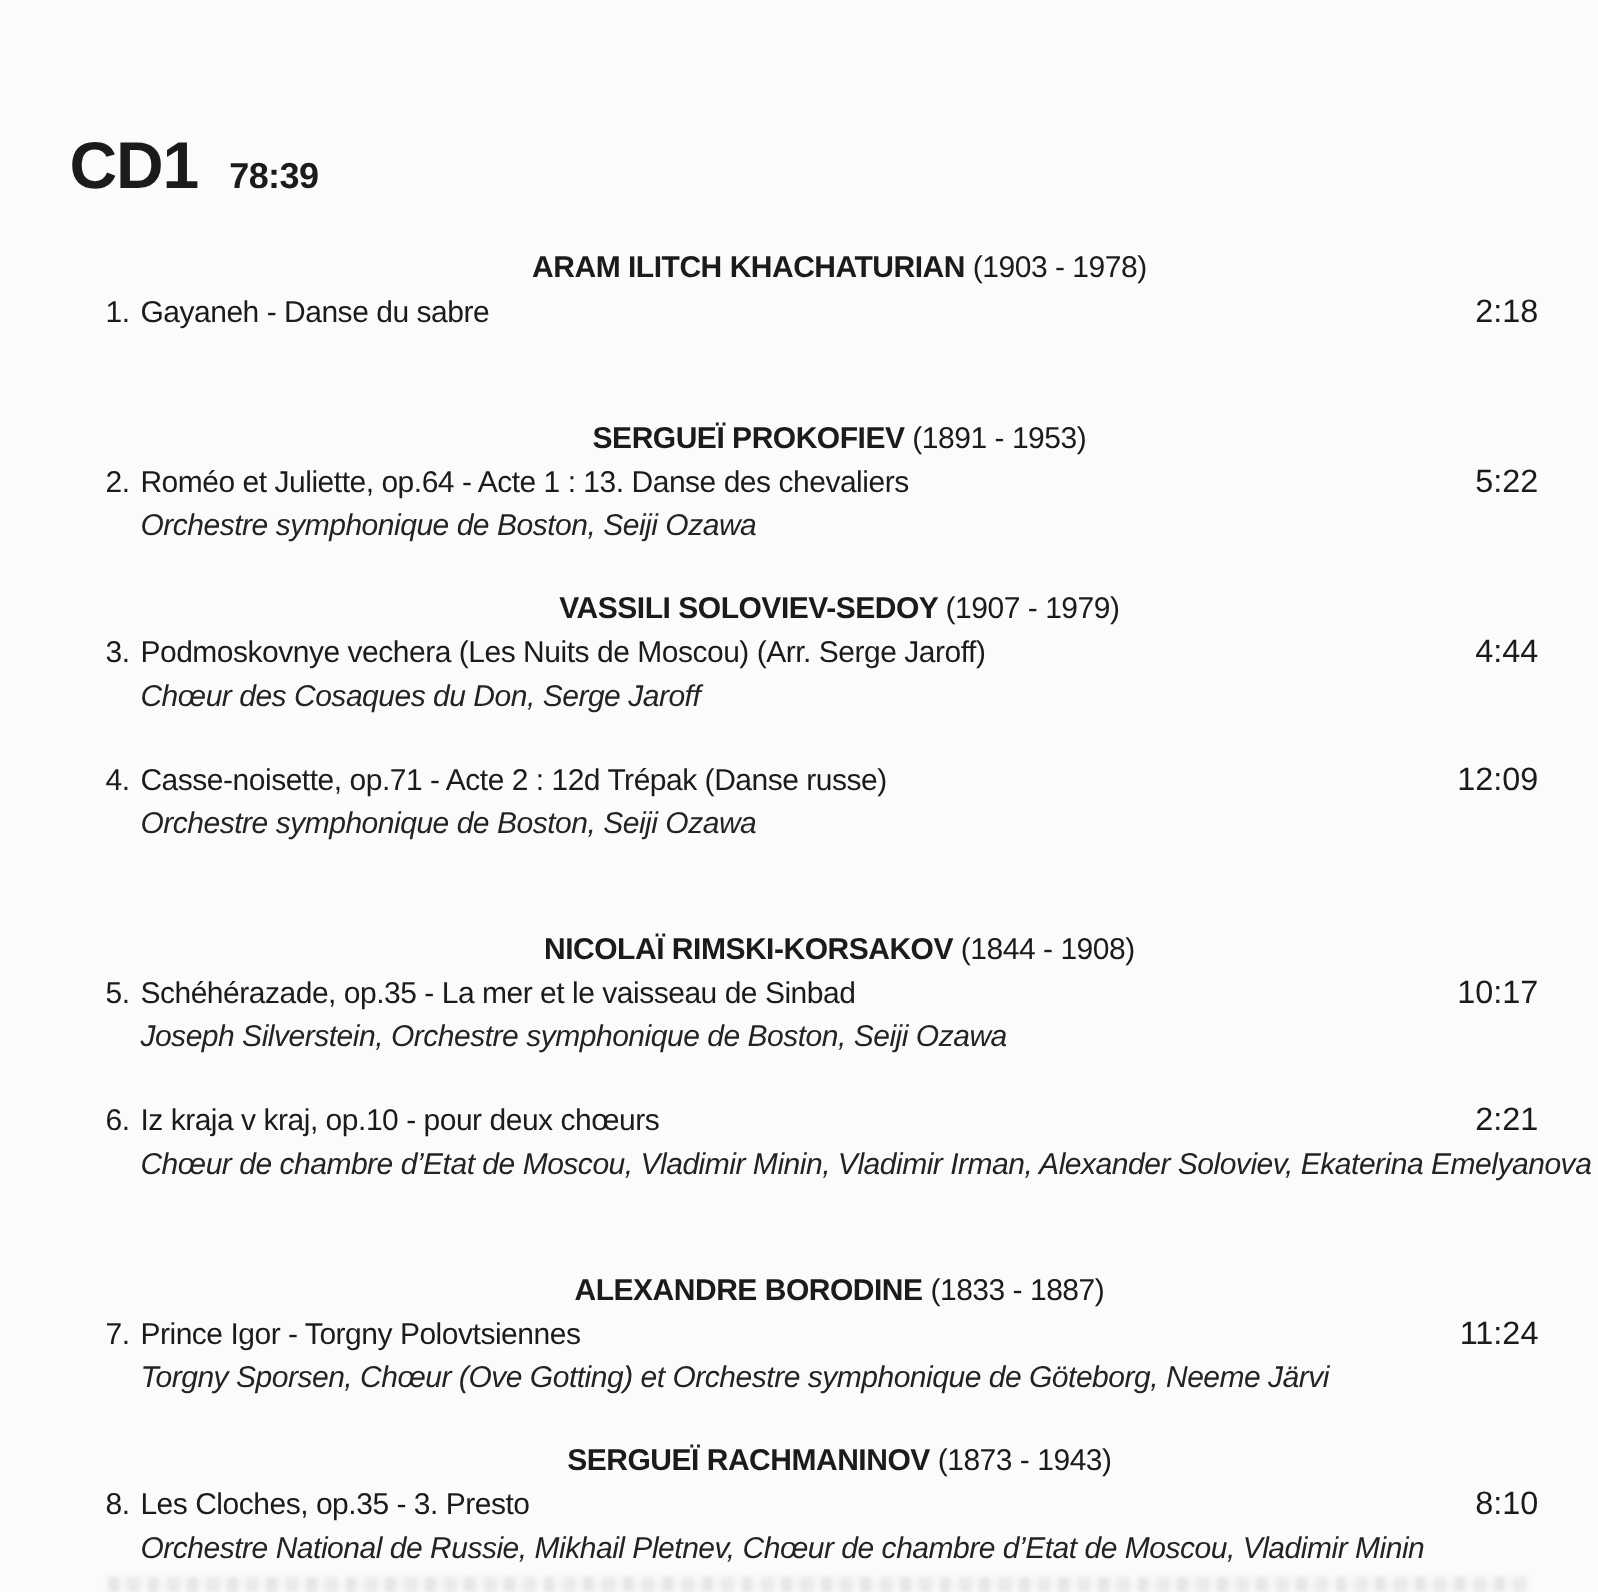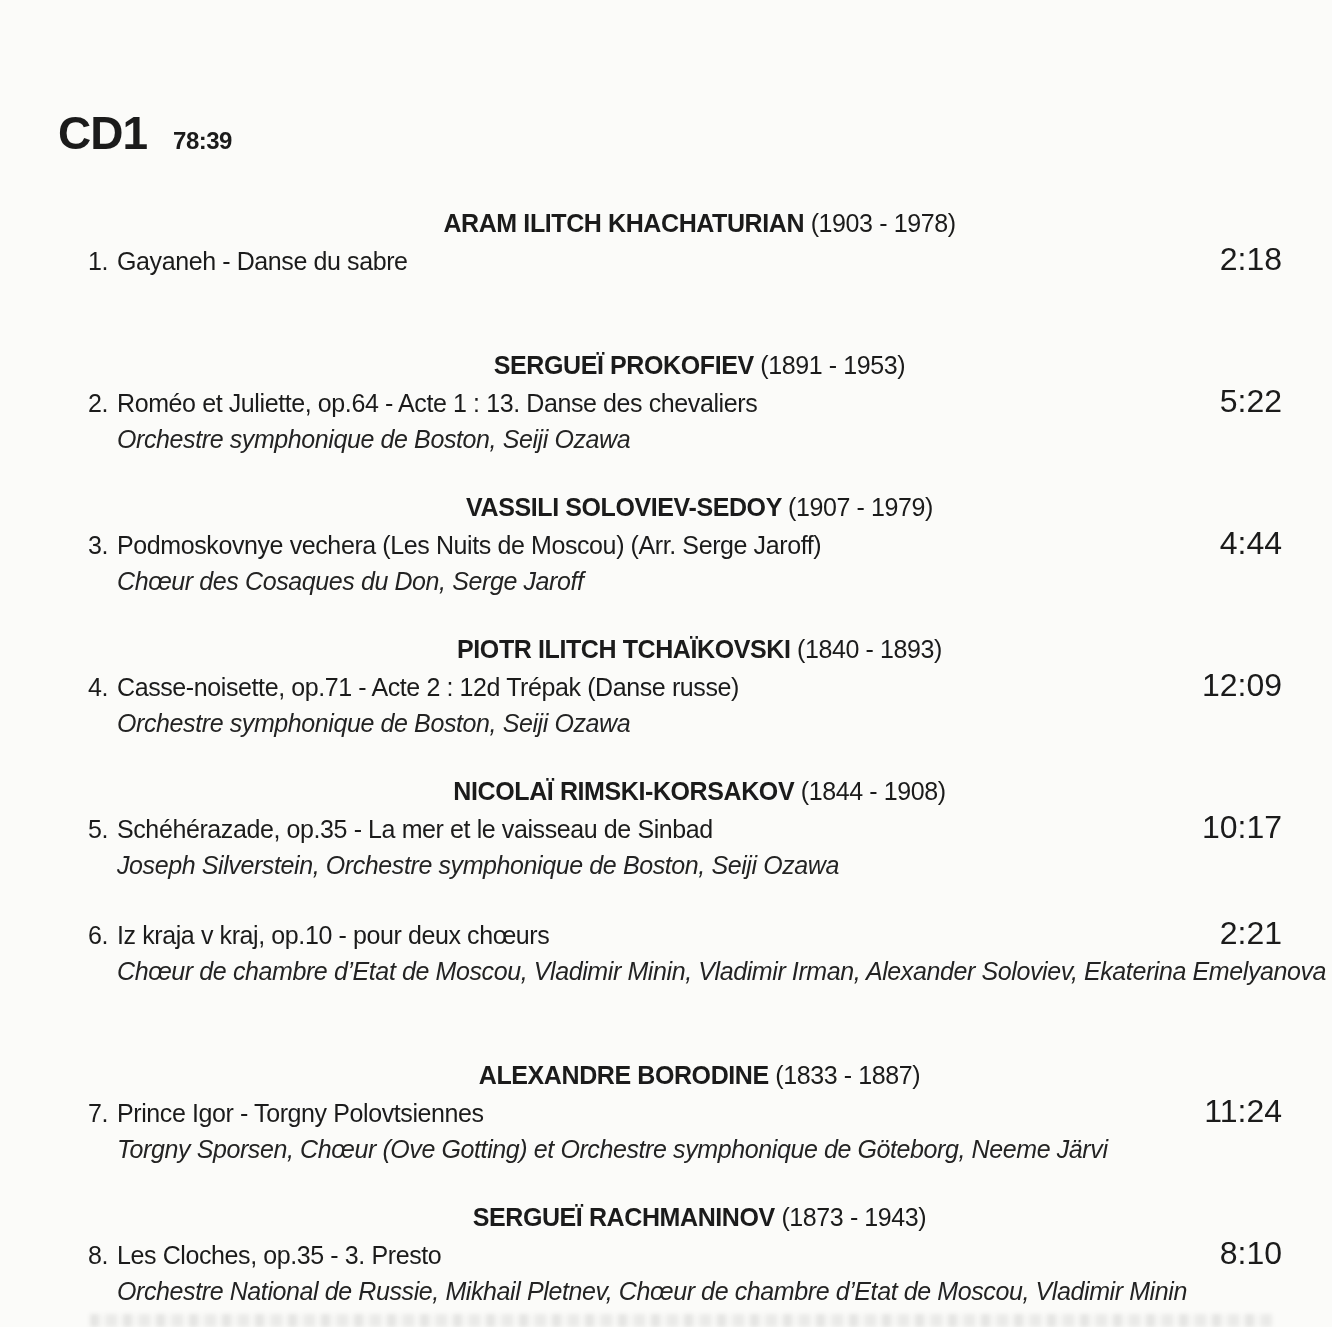--- a/index.html
+++ b/index.html
@@ -19,26 +19,26 @@
   }
   .disc-header {
     position: absolute;
     top: 106px;
     left: 58px;
     display: flex;
     align-items: baseline;
     gap: 26px;
   }
   .disc-label {
-    font-size: 46px;
+    font-size: 55px;
     font-weight: 700;
     letter-spacing: -1px;
   }
   .disc-total {
-    font-size: 24px;
+    font-size: 30px;
     font-weight: 700;
     letter-spacing: -0.5px;
   }
   .track-list {
     position: absolute;
     top: 205px;
     left: 88px;
     right: 50px;
   }
   .track {
@@ -64,21 +64,21 @@
     align-items: baseline;
   }
   .title-left {
     display: flex;
   }
   .track-num {
     display: inline-block;
     min-width: 29px;
   }
   .duration {
-    font-size: 32px;
+    font-size: 27px;
     letter-spacing: 0;
   }
   .performers-line {
     padding-left: 29px;
     font-style: italic;
     color: #232323;
   }
   .bottom-artifact {
     position: absolute;
     left: 90px;
@@ -144,24 +144,20 @@
         <span class="title-left">
           <span class="track-num">3.</span>
           <span>Podmoskovnye vechera (Les Nuits de Moscou) (Arr. Serge Jaroff)</span>
         </span>
         <span class="duration">4:44</span>
       </div>
       <div class="line performers-line">Chœur des Cosaques du Don, Serge Jaroff</div>
     </div>
 
     <div class="track">
-      <div class="line composer-line">
-        <span>PIOTR ILITCH TCHAÏKOVSKI</span>
-        <span class="composer-dates">(1840 - 1893)</span>
-      </div>
       <div class="line title-row">
         <span class="title-left">
           <span class="track-num">4.</span>
           <span>Casse-noisette, op.71 - Acte 2 : 12d Trépak (Danse russe)</span>
         </span>
         <span class="duration">12:09</span>
       </div>
       <div class="line performers-line">Orchestre symphonique de Boston, Seiji Ozawa</div>
     </div>
 

